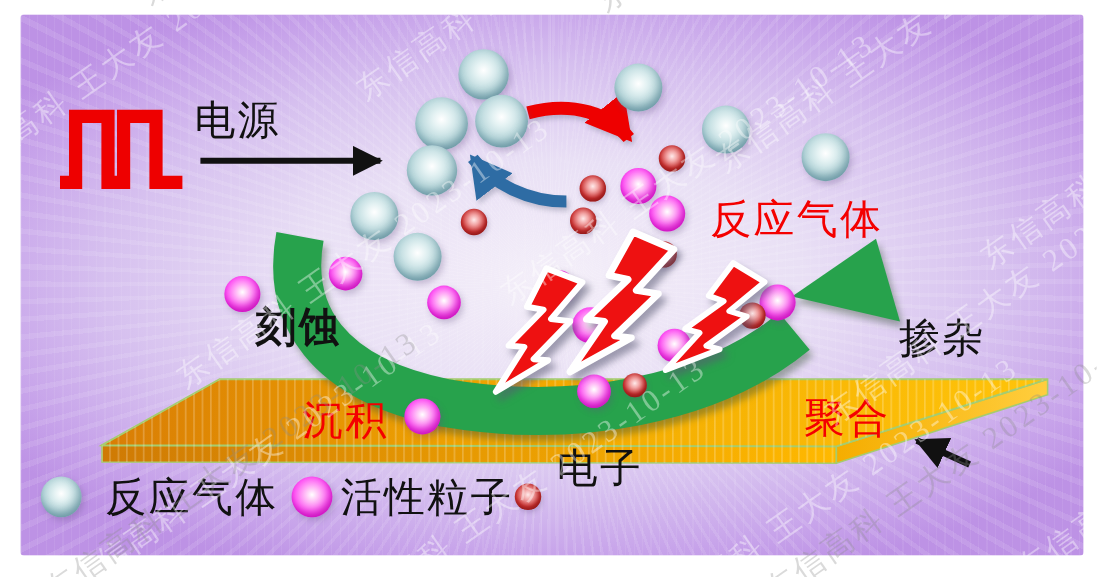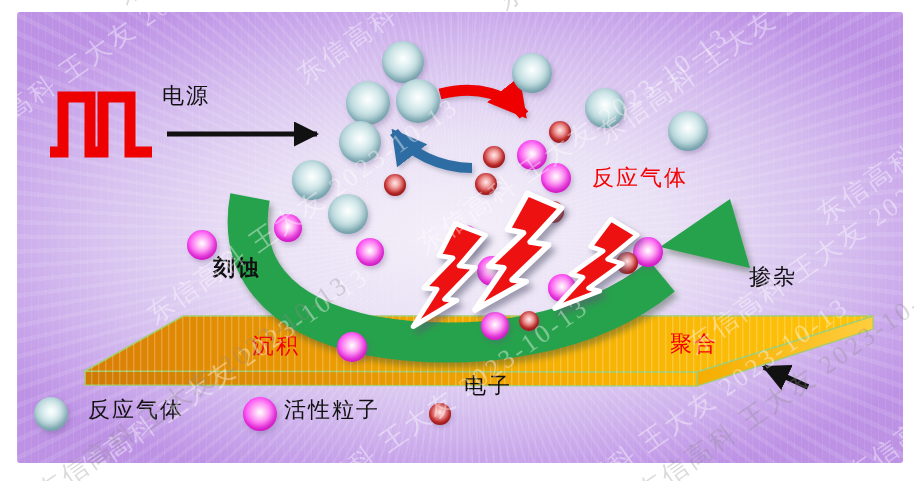--- a/index.html
+++ b/index.html
@@ -16,21 +16,21 @@
   #under{z-index:10;} #particles{z-index:20;} #over{z-index:30;} #labels{z-index:35;} #wm{z-index:40;}
 
   .sphere{position:absolute;border-radius:50%;}
   .gas{background:radial-gradient(circle at 50% 42%, #ffffff 0%, #e4f2f3 22%, #b9d8dc 55%, #92bfc8 78%, #73a3b1 100%);
        box-shadow:2px 3px 5px rgba(100,80,130,0.30), inset -2px -4px 7px rgba(60,105,120,0.45);}
   .active{background:radial-gradient(circle at 50% 45%, #ffffff 0%, #ffc6f7 20%, #ff5ef5 55%, #f317eb 80%, #d300c8 100%);
        box-shadow:2px 3px 5px rgba(100,80,130,0.30), inset -2px -4px 6px rgba(165,0,150,0.5);}
   .electron{background:radial-gradient(circle at 50% 42%, #ffeaea 0%, #f2a5a5 25%, #cd3434 60%, #a51d1d 100%);
        box-shadow:1px 2px 4px rgba(100,80,130,0.30), inset -1px -2px 4px rgba(115,10,10,0.6);}
 
-  .label{position:absolute;font-size:22px;line-height:1.05;letter-spacing:2px;color:#111111;white-space:nowrap;text-align:center;}
+  .label{position:absolute;font-size:34px;line-height:1.05;letter-spacing:2px;color:#111111;white-space:nowrap;text-align:center;}
   .label.red{color:#f40000;}
 
   #wm span{position:absolute;font-size:26px;letter-spacing:3px;white-space:nowrap;
            color:rgba(255,255,255,0.40);transform:rotate(-35deg);transform-origin:left center;}
   #wm span.grey{color:rgba(140,140,140,0.32);}
 
   #green-arrow{filter:drop-shadow(3px 5px 3px rgba(60,85,60,0.45));}
   #red-arrow,#blue-arrow{filter:drop-shadow(2px 3px 2px rgba(120,120,145,0.40));}
   #bolts{filter:drop-shadow(4px 5px 3px rgba(90,90,115,0.55));}
 </style>

